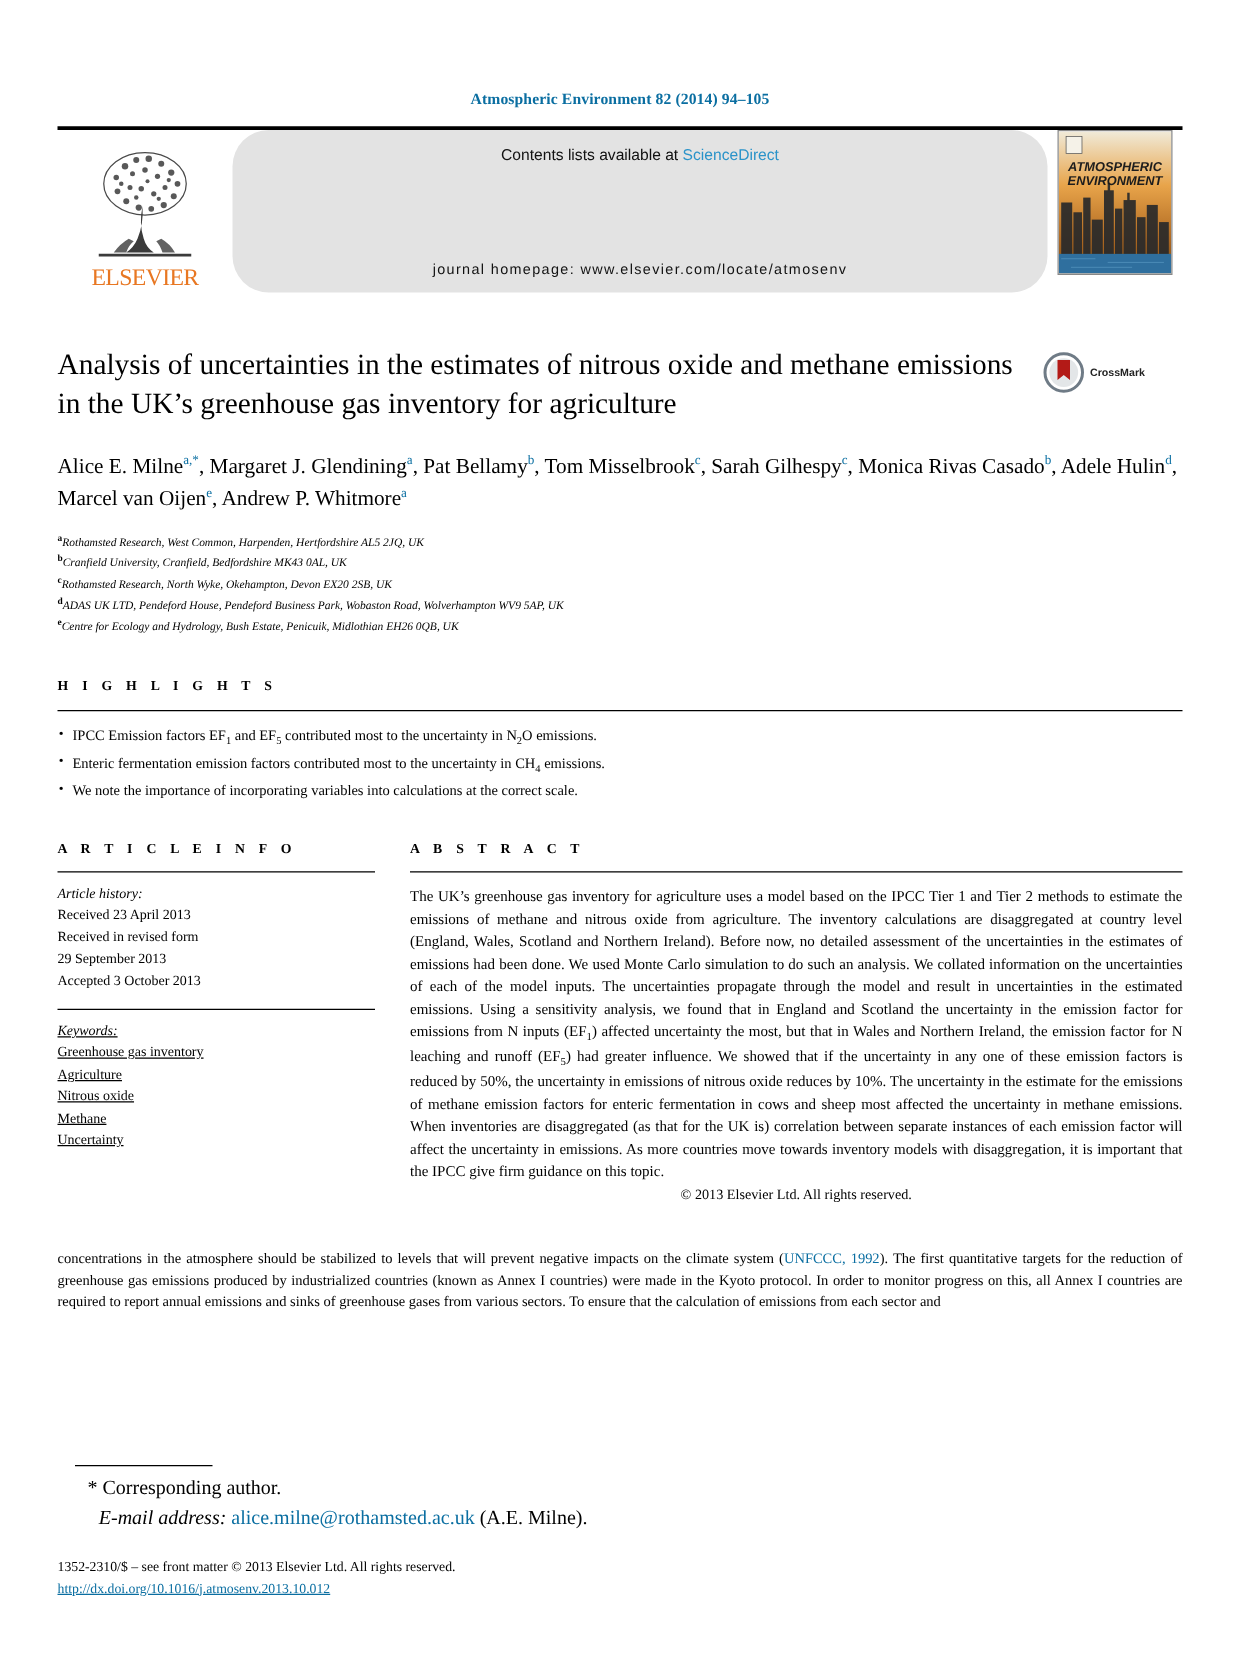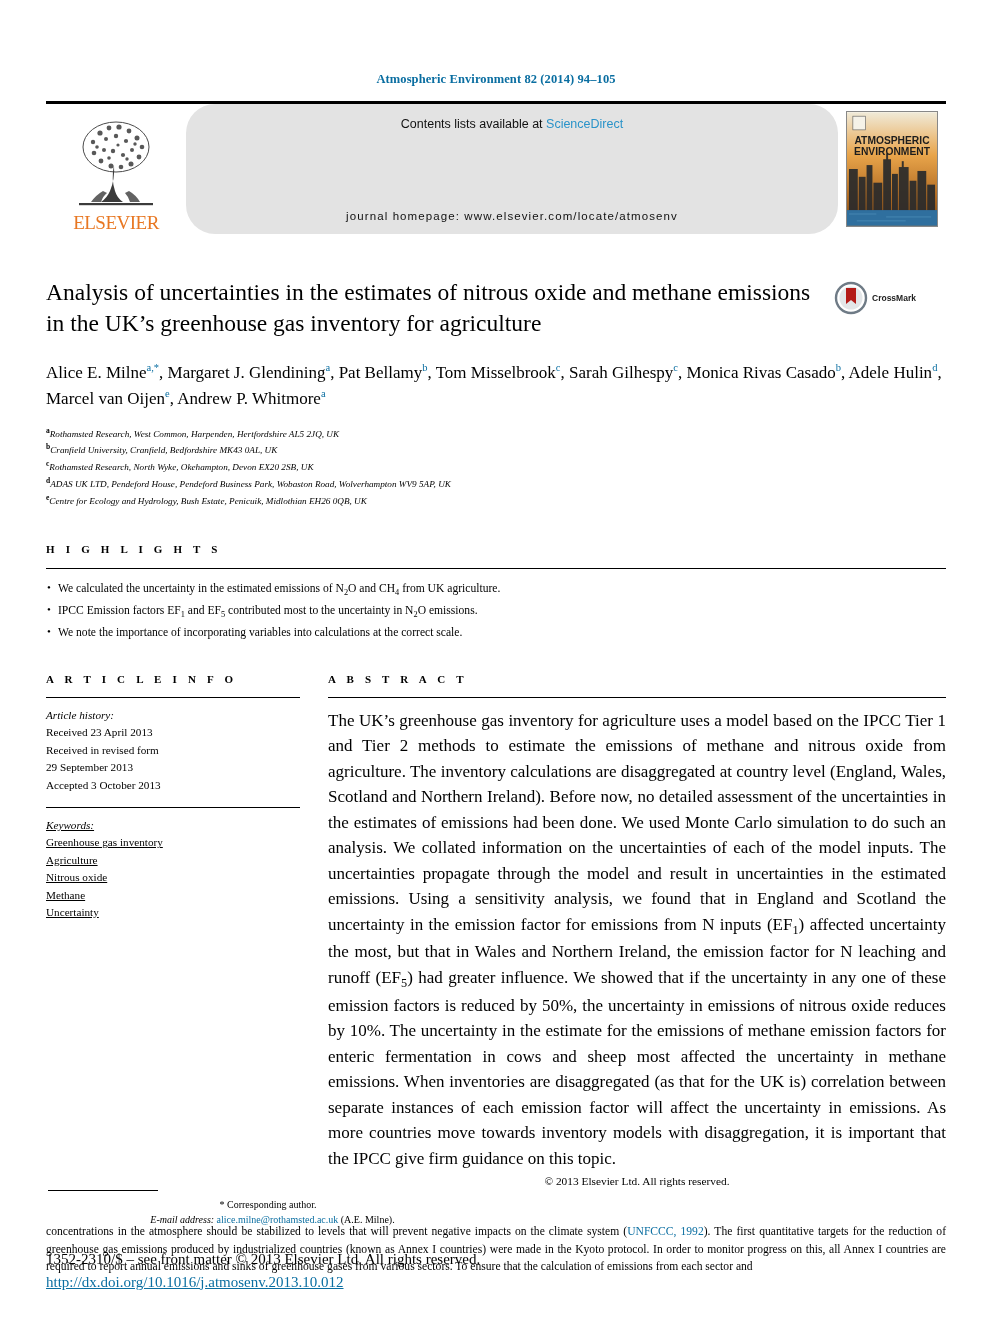--- a/index.html
+++ b/index.html
@@ -59,21 +59,21 @@
     justify-content: space-between;
     padding: 13px 0 12px 0;
     border-radius: 29px;
   }
   .contents-line { font-family: "Liberation Sans", sans-serif; font-size: 12.5px; color: #111; }
   .contents-line a { color: #2a93c9; text-decoration: none; }
   .journal-name { font-size: 30px; font-family: "Liberation Serif", serif; color: #000; letter-spacing: .2px; }
   .homepage-line { font-family: "Liberation Sans", sans-serif; font-size: 11.5px; letter-spacing: 1.1px; color: #111; }
   .cover {
     width: 108px; flex: 0 0 108px;
-    display: flex; align-items: center; justify-content: center;
+    display: flex; align-items: flex-start; justify-content: center; font-style: italic;
   }
   .cover-img { width: 92px; height: 116px; border: 1px solid #888; position: relative; overflow: hidden; }
 
   
   .title-block { margin-top: 43px; display: flex; align-items: flex-start; }
   .title-wrap { flex: 1 1 auto; padding-right: 18px; }
   h1.title {
     font-size: 23.5px;
     font-weight: normal;
     line-height: 1.33;
@@ -112,21 +112,21 @@
   
   .info-abs { margin-top: 30px; display: flex; gap: 28px; }
   .col-info { flex: 0 0 254px; }
   .col-abs { flex: 1 1 auto; }
   .col-info .rule, .col-abs .rule { margin-top: 12px; }
   .hist { font-size: 11.2px; line-height: 1.56; padding-top: 9px; }
   .hist .lbl, .kw .lbl { font-style: italic; }
   .kw { font-size: 11.2px; line-height: 1.56; padding-top: 9px; text-decoration: underline; }
   .kw-sep { border-top: 1px solid #000; margin-top: 13px; }
   .abs-body {
-    font-size: 17px;
+    font-size: 12px;
     line-height: 1.50;
     text-align: justify;
     padding-top: 10px;
     hyphens: auto;
   }
   .copyright { text-align: center; margin-top: 4px; font-size: 11.35px; }
 
   
   .body-cols {
     margin-top: 36px;
@@ -138,37 +138,36 @@
   .bcol { flex: 1 1 0; }
   h2.secnum { font-size: 12.2px; font-weight: bold; margin: 0 0 14px 0; }
   h2.secnum .n { margin-right: 7px; }
   .para { text-align: justify; text-indent: 17px; margin: 0; hyphens: auto; }
   .para.noindent { text-indent: 0; }
   a.cite, a.link { color: #0a6ea1; text-decoration: none; }
 
   
   .footnote {
     position: absolute;
-    left: 48px;
+    left: 60px;
     bottom: 96px;
     width: 430px;
-    font-size: 10px;
+    font-size: 16px;
     line-height: 1.5;
-    text-align: center;
   }
   .fn-rule { width: 110px; border-top: 1px solid #000; margin-bottom: 6px; }
   .fn-line { padding-left: 10px; }
   .fn-email { padding-left: 19px; font-family: Liberation Serif, serif; }
   .fn-email .it { font-style: italic; }
   .footer {
     position: absolute;
     left: 46px;
-    bottom: 30px;
+    bottom: 44px;
     width: 520px;
-    font-size: 15px;
+    font-size: 11px;
     line-height: 1.5;
   }
   .footer .doi { color: #0a6ea1; }
 </style>
 </head>
 <body>
 
 <div class="page">
 
   <div class="runhead">Atmospheric Environment 82 (2014) 94–105</div>
@@ -286,22 +285,22 @@
       <div><sup>b</sup>Cranfield University, Cranfield, Bedfordshire MK43 0AL, UK</div>
       <div><sup>c</sup>Rothamsted Research, North Wyke, Okehampton, Devon EX20 2SB, UK</div>
       <div><sup>d</sup>ADAS UK LTD, Pendeford House, Pendeford Business Park, Wobaston Road, Wolverhampton WV9 5AP, UK</div>
       <div><sup>e</sup>Centre for Ecology and Hydrology, Bush Estate, Penicuik, Midlothian EH26 0QB, UK</div>
     </div>
 
   <div class="highlights">
     <div class="sec-head">H I G H L I G H T S</div>
     <div class="rule"></div>
     <ul class="hl-list" id="hl-list">
-        <li>We calculated the uncertainty in the estimated emissions of N<sub>2</sub>O and CH<sub>4</sub> from UK agriculture.</li>
         <li>IPCC Emission factors EF<sub>1</sub> and EF<sub>5</sub> contributed most to the uncertainty in N<sub>2</sub>O emissions.</li>
+        <li>Enteric fermentation emission factors contributed most to the uncertainty in CH<sub>4</sub> emissions.</li>
         <li>We note the importance of incorporating variables into calculations at the correct scale.</li>
       </ul>
   </div>
 
   <div class="info-abs">
 
     <div class="col-info">
       <div class="sec-head">A R T I C L E  I N F O</div>
       <div class="rule"></div>
       <div class="hist">

